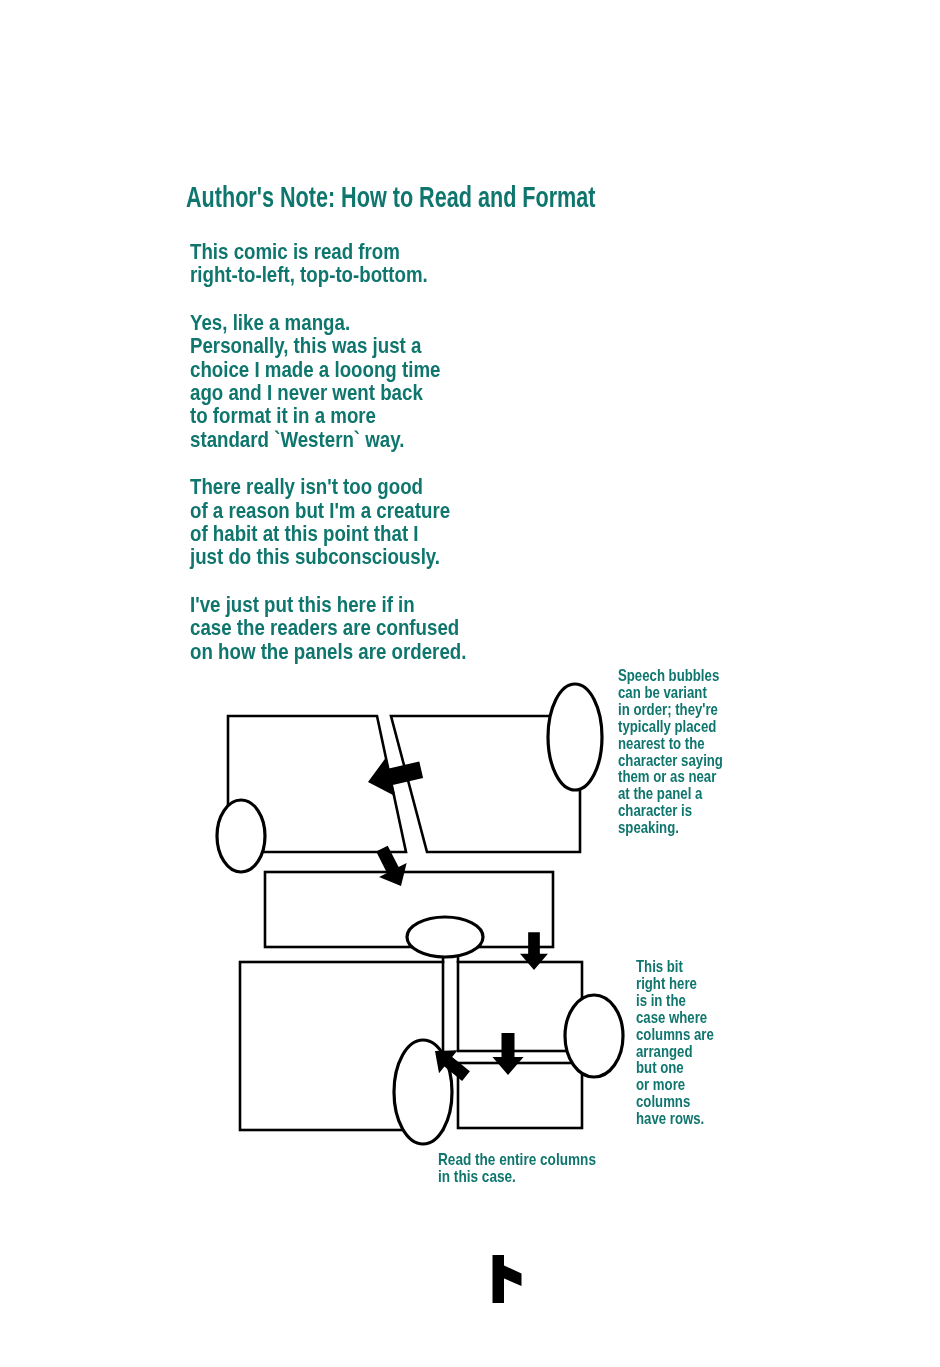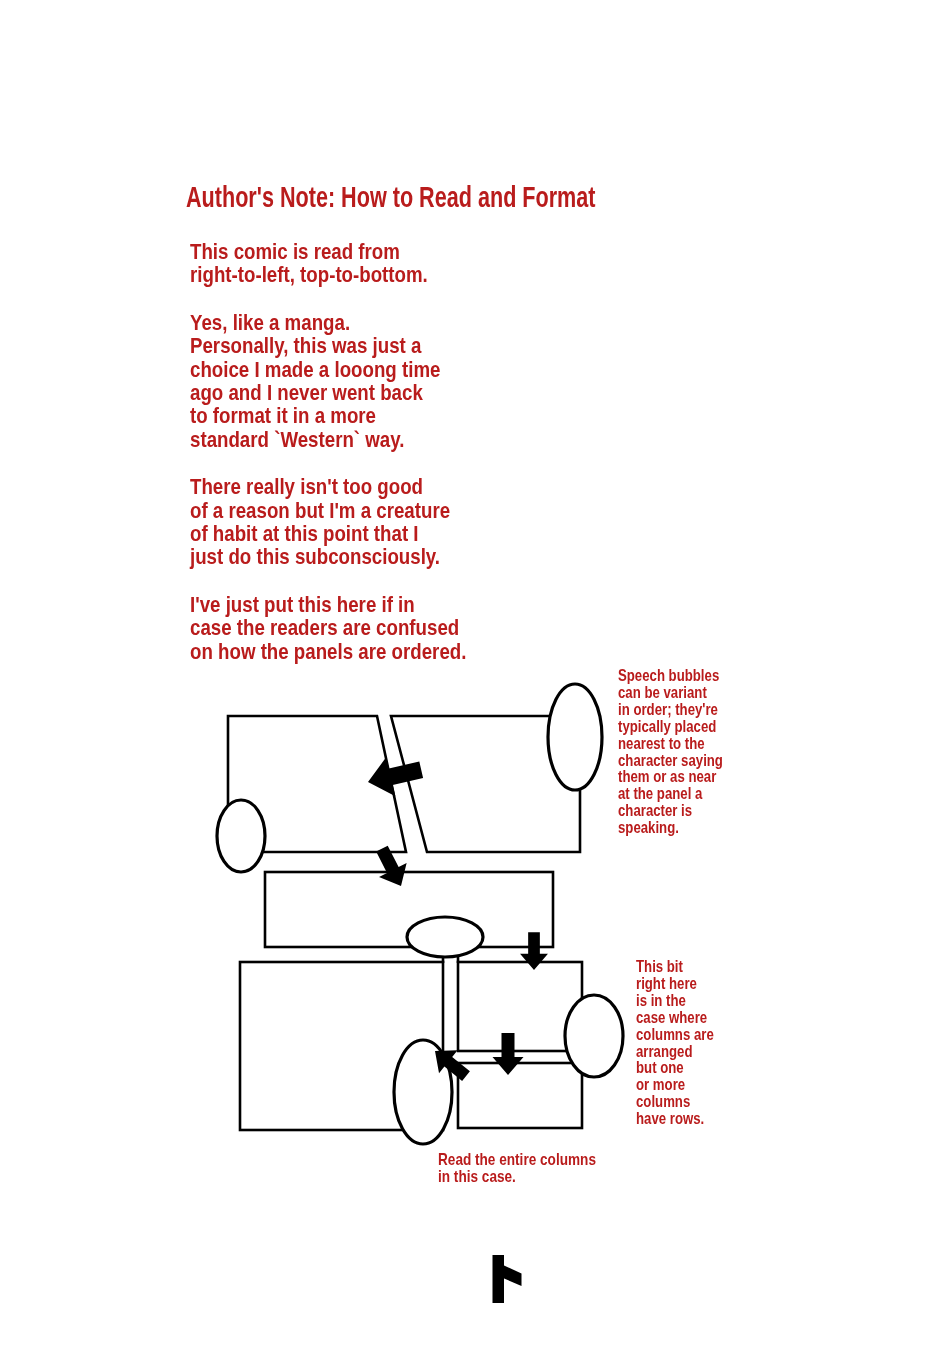--- a/index.html
+++ b/index.html
@@ -1,18 +1,18 @@
 <!DOCTYPE html>
 <html><head>
 <meta charset="utf-8">
 <style>
   html,body { margin:0; padding:0; background:#ffffff; }
   .page {
     position:relative; width:940px; height:1367px;
-    background:#ffffff; color:#b91c1c;
+    background:#ffffff; color:#0f766e;
     font-family:"Liberation Sans", sans-serif; font-weight:700;
     overflow:hidden;
   }
   .page-title {
     position:absolute; left:186px; top:181px;
     font-size:30px; line-height:1.05; white-space:nowrap;
     transform:scaleX(0.72); transform-origin:left top;
     letter-spacing:0px;
   }
   .note-text {

